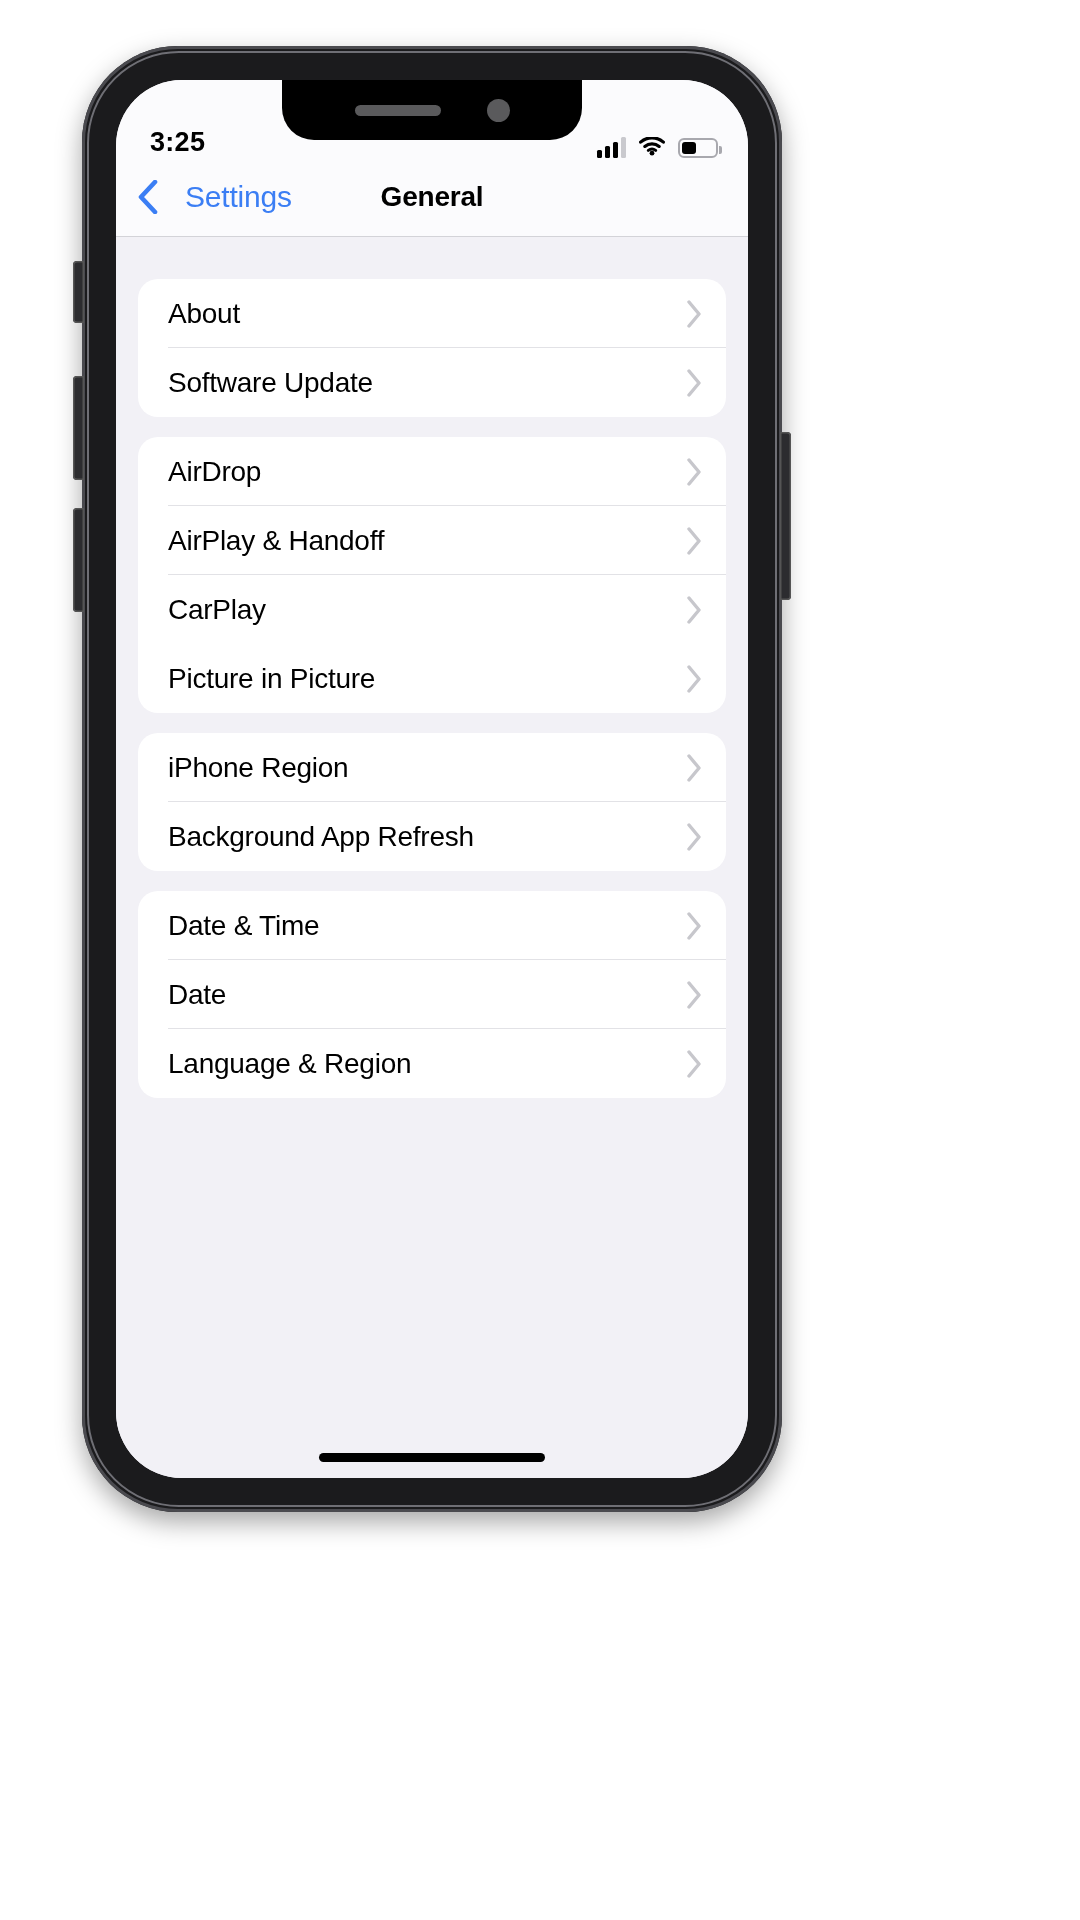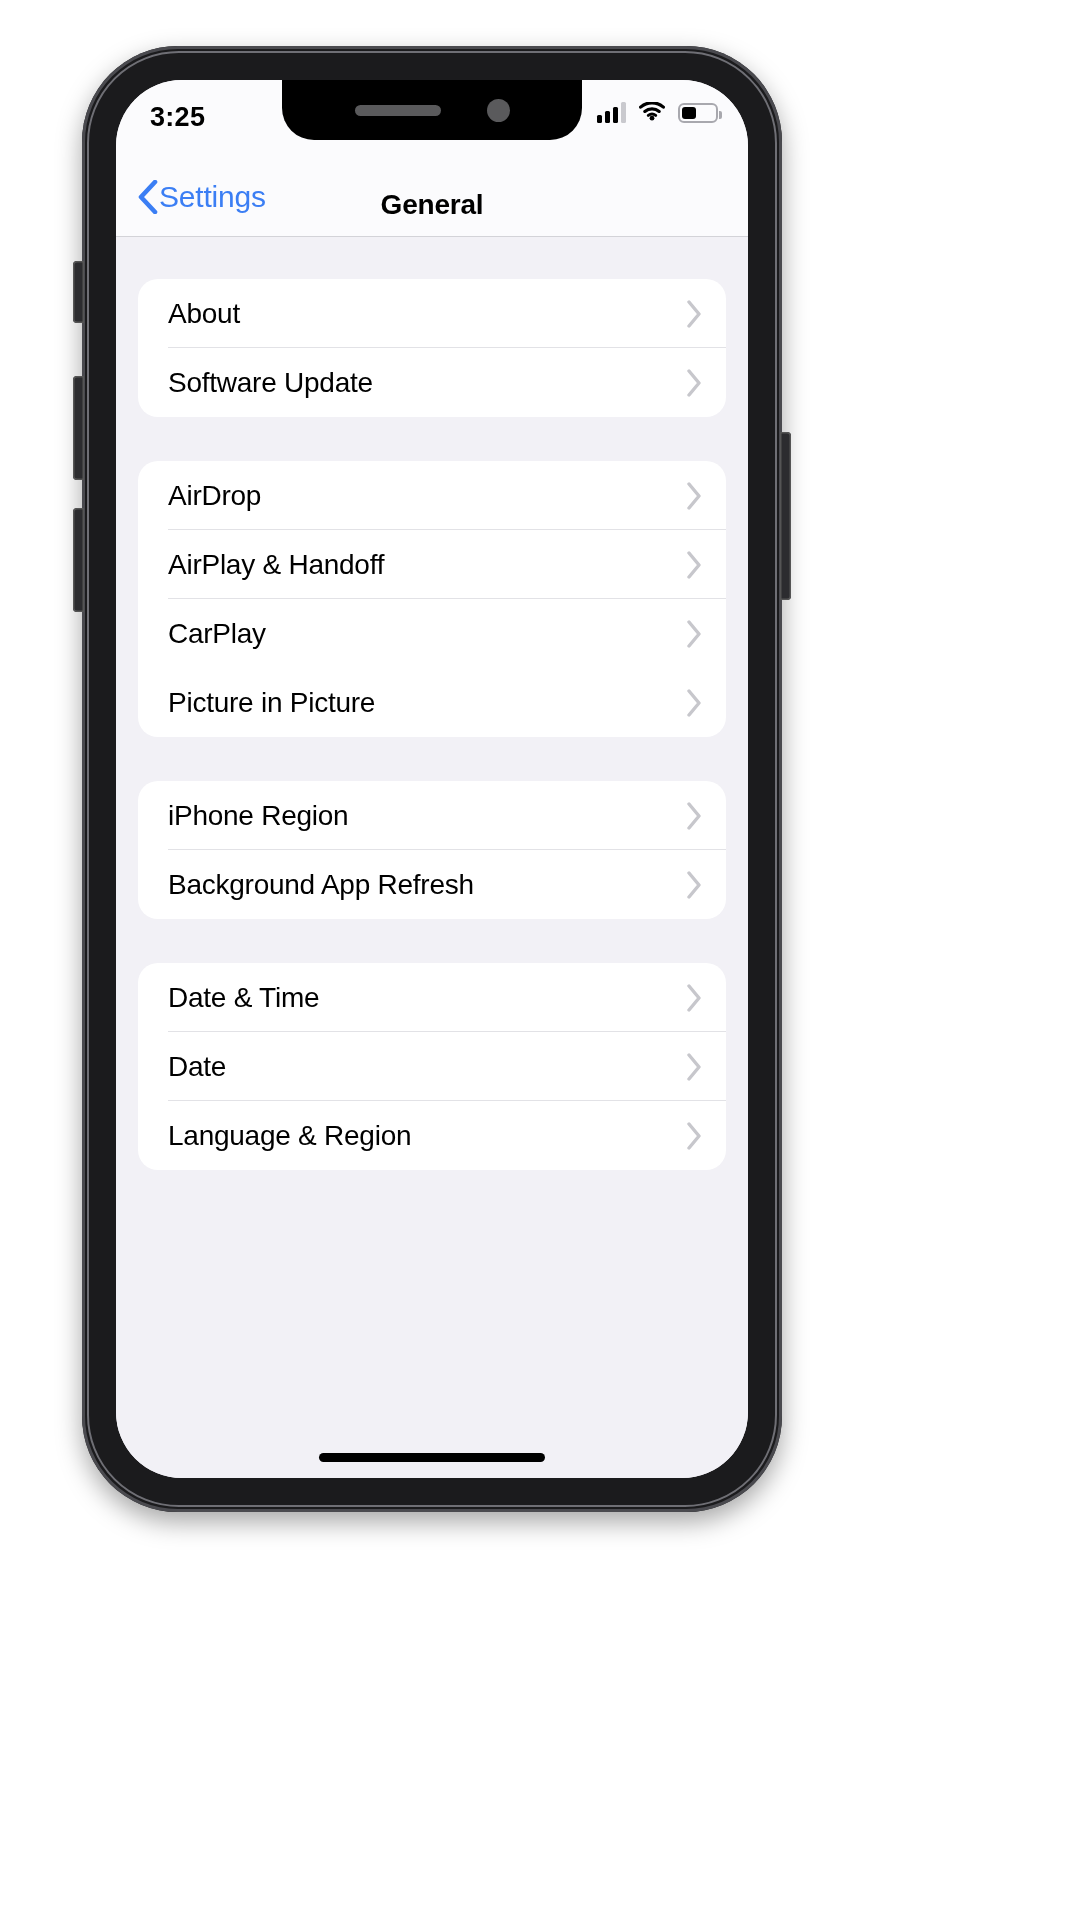--- a/index.html
+++ b/index.html
@@ -35,21 +35,21 @@
     width:300px;height:60px;background:#000;
     border-radius:0 0 32px 32px;z-index:40;
     display:flex;align-items:center;justify-content:center;gap:46px;
   }
   #speaker-slot{width:86px;height:11px;background:#5a5a5c;border-radius:6px;}
   #front-camera{width:23px;height:23px;background:#5a5a5c;border-radius:50%;}
 
   
   #status-bar{
     position:absolute;top:0;left:0;right:0;height:78px;
-    background:#fbfbfd;display:flex;align-items:flex-start;
+    background:#fbfbfd;display:flex;align-items:flex-end;
     justify-content:space-between;padding:0 30px 0 34px;
     box-sizing:border-box;z-index:30;
   }
   #status-time{font-size:27px;font-weight:700;color:#000;letter-spacing:.3px;
                padding-top:22px;}
   #status-icons{display:flex;align-items:flex-end;gap:12px;padding-top:22px;}
 
   .sig-bars{display:flex;align-items:flex-end;gap:3px;height:21px;}
   .sig-bars i{width:5px;background:#000;border-radius:1.5px;display:block;}
   .sig-bars i:nth-child(1){height:8px;}
@@ -67,35 +67,35 @@
   .battery .cap{position:absolute;right:-6px;top:6px;width:3px;height:8px;
                 background:#a8a8ae;border-radius:0 2px 2px 0;}
 
   
   #nav-bar{
     position:absolute;top:78px;left:0;right:0;height:78px;
     background:#fbfbfd;border-bottom:1px solid #d3d3d8;
     z-index:20;
   }
   #back-button{position:absolute;left:22px;top:50%;transform:translateY(-50%);
-               display:flex;align-items:center;gap:1px;cursor:pointer;}
+               display:flex;align-items:center;gap:27px;cursor:pointer;}
   #back-chevron{display:block;}
   #back-label{font-size:30px;color:#3b7ef4;letter-spacing:-.2px;}
   #nav-title{position:absolute;left:50%;top:50%;
              transform:translate(-50%,-50%);font-size:28px;font-weight:700;
-             color:#000;letter-spacing:-.2px;margin-top:8px;}
+             color:#000;letter-spacing:-.2px;}
 
   
   #content{
     position:absolute;top:157px;left:0;right:0;bottom:0;
     background:#f2f1f6;padding:0 22px;box-sizing:border-box;
     overflow:hidden;
   }
   .group{background:#fff;border-radius:20px;overflow:hidden;
-         margin-bottom:44px;}
+         margin-bottom:20px;}
   .group:first-child{margin-top:42px;}
   .row{position:relative;display:flex;align-items:center;
        justify-content:space-between;height:69px;padding:0 24px 0 30px;
        box-sizing:border-box;cursor:pointer;}
   .row .label{font-size:28px;color:#000;letter-spacing:-.25px;}
   .row .sep{position:absolute;left:30px;right:0;bottom:0;height:1px;
             background:#e2e2e6;}
   .row:last-child .sep{display:none;}
   .chev{display:block;}
 

